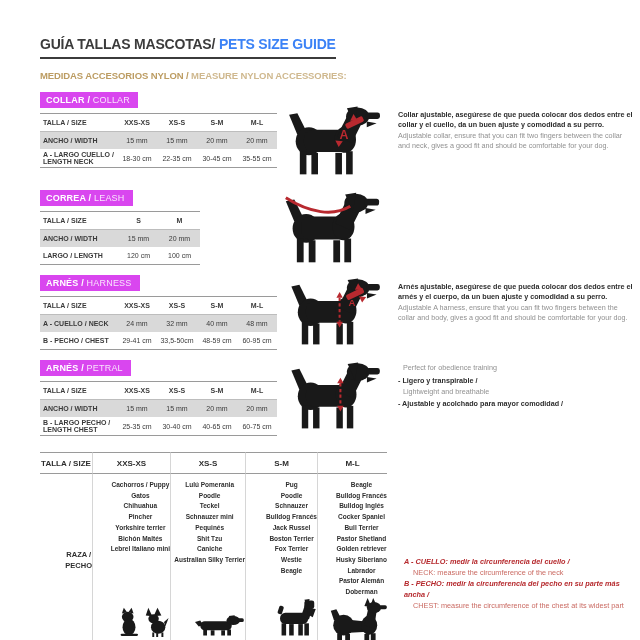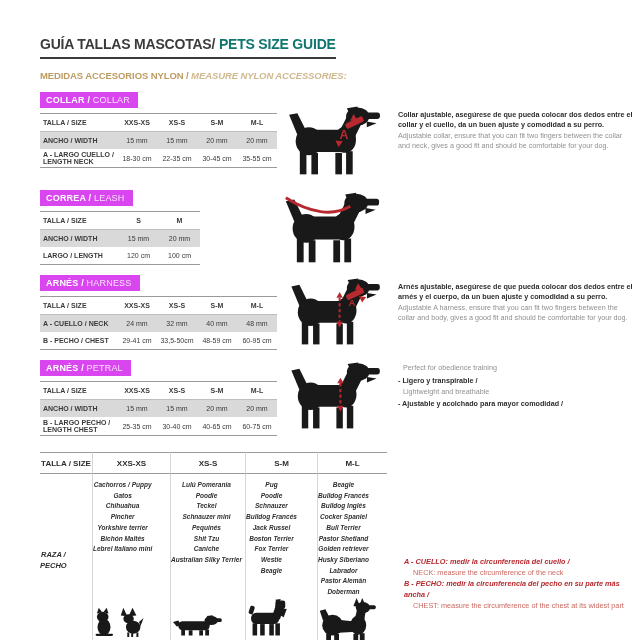--- a/index.html
+++ b/index.html
@@ -2,23 +2,23 @@
 <html><head>
 <meta charset="utf-8">
 <style>
   html,body{margin:0;padding:0;background:#ffffff;}
   body{font-family:"Liberation Sans", sans-serif; -webkit-font-smoothing:antialiased;}
   .page{position:relative;width:640px;height:640px;background:#fff;overflow:hidden;}
 
   
   .title{position:absolute;left:40px;top:36px;font-size:14px;font-weight:bold;color:#3b3b3b;
          letter-spacing:-0.2px;padding-bottom:5px;border-bottom:2px solid #3b3b3b;}
-  .title .en{color:#0f766e;}
+  .title .en{color:#3b82f6;}
   .subtitle{position:absolute;left:40px;top:70px;font-size:9.5px;font-weight:bold;color:#bc9c62;letter-spacing:-0.1px;}
-  .subtitle .en{color:#cfb88e;font-style:italic;}
+  .subtitle .en{color:#cfb88e;}
 
   
   .badge{position:absolute;left:40px;display:inline-block;background:#d946ef;color:#fff;
          font-size:9px;font-weight:bold;padding:3px 8px 3px 6px;letter-spacing:0.2px;}
   .badge .en{font-weight:normal;opacity:0.85;}
 
   
   .spec-table{position:absolute;left:40px;border-collapse:collapse;table-layout:fixed;}
   .spec-table th,.spec-table td{font-size:7px;color:#3a3a3a;text-align:center;padding:2px 1px;height:13px;}
   .spec-table th{font-weight:bold;}
@@ -39,21 +39,21 @@
 
   
   .dogbox{position:absolute;}
 
   
   .breed-table{position:absolute;left:40px;top:452px;width:347px;display:grid;
                grid-template-columns:52px 78px 75px 72px 70px;grid-template-rows:22px 166px;
                border-bottom:1px solid #d6d6d6;}
   .bt-h{display:flex;align-items:center;justify-content:center;font-size:8px;font-weight:bold;color:#2e2e2e;
         border-top:1px solid #9a9a9a;border-bottom:1px solid #9a9a9a;}
-  .bt-c{display:flex;flex-direction:column;align-items:flex-start;padding-top:6px;font-style:italic;}
+  .bt-c{display:flex;flex-direction:column;align-items:flex-end;padding-top:6px;}
   .bt-sep{border-left:1px solid #d6d6d6;}
   .breed-list{font-size:6.5px;font-weight:bold;color:#2e2e2e;text-align:center;line-height:1.65;white-space:pre-line;}
   .raza{display:flex;flex-direction:column;align-items:center;justify-content:center;height:100%;
         font-size:7.5px;font-weight:bold;color:#2e2e2e;line-height:1.5;}
   .sil-row{margin-top:auto;display:flex;align-items:flex-end;gap:5px;padding-bottom:3px;}
 
   
   .notes{position:absolute;left:404px;top:557px;width:232px;font-size:7.3px;line-height:1.5;}
   .notes .es{font-weight:bold;color:#b5282c;font-style:italic;}
   .notes .en{color:#ca6a62;padding-left:9px;}

